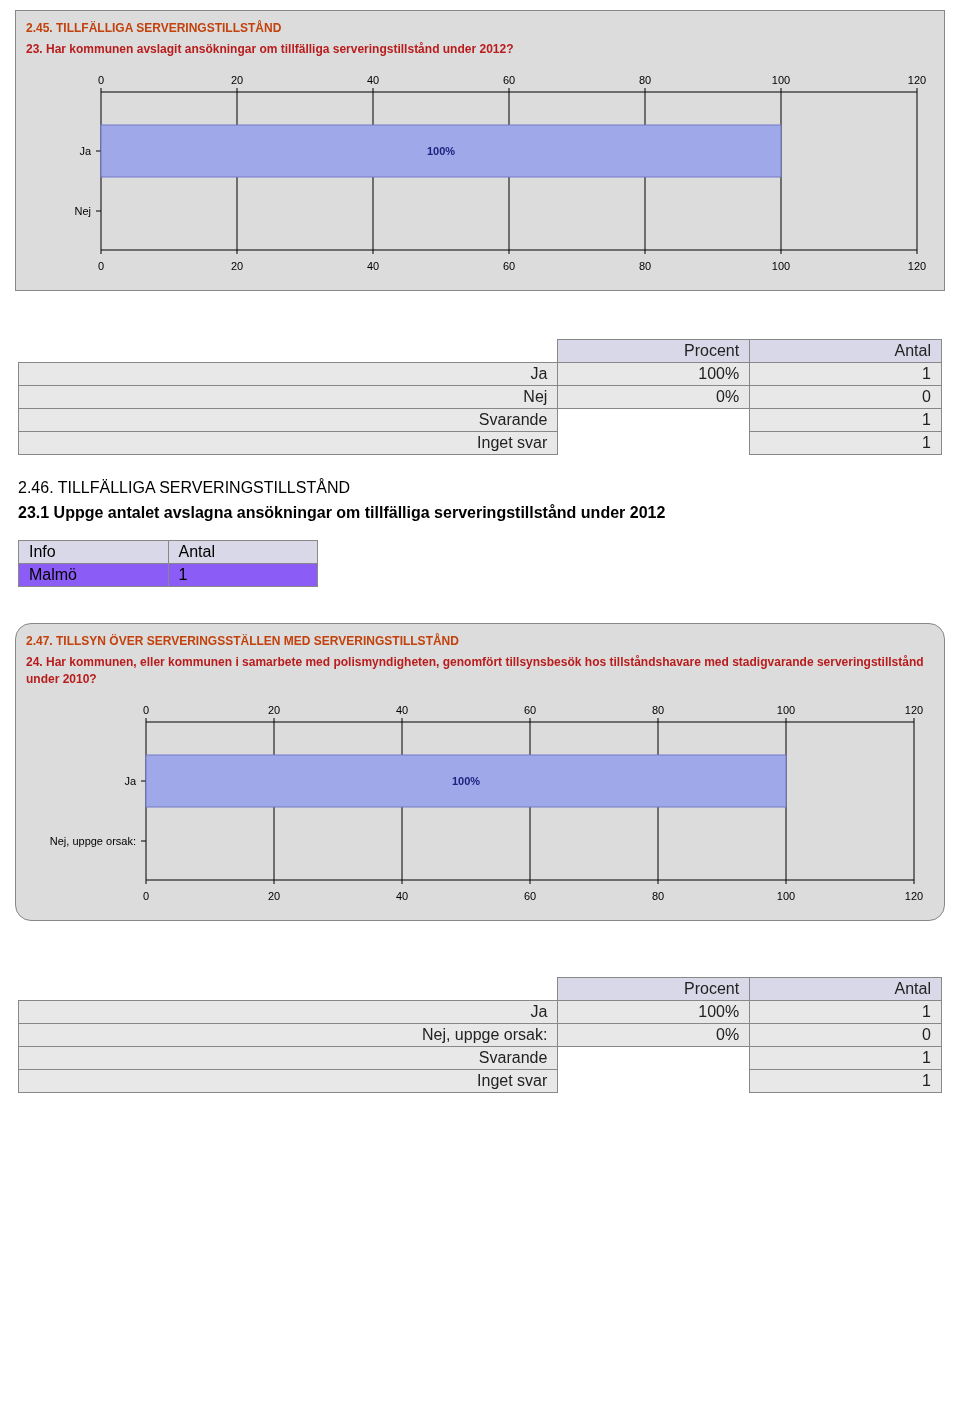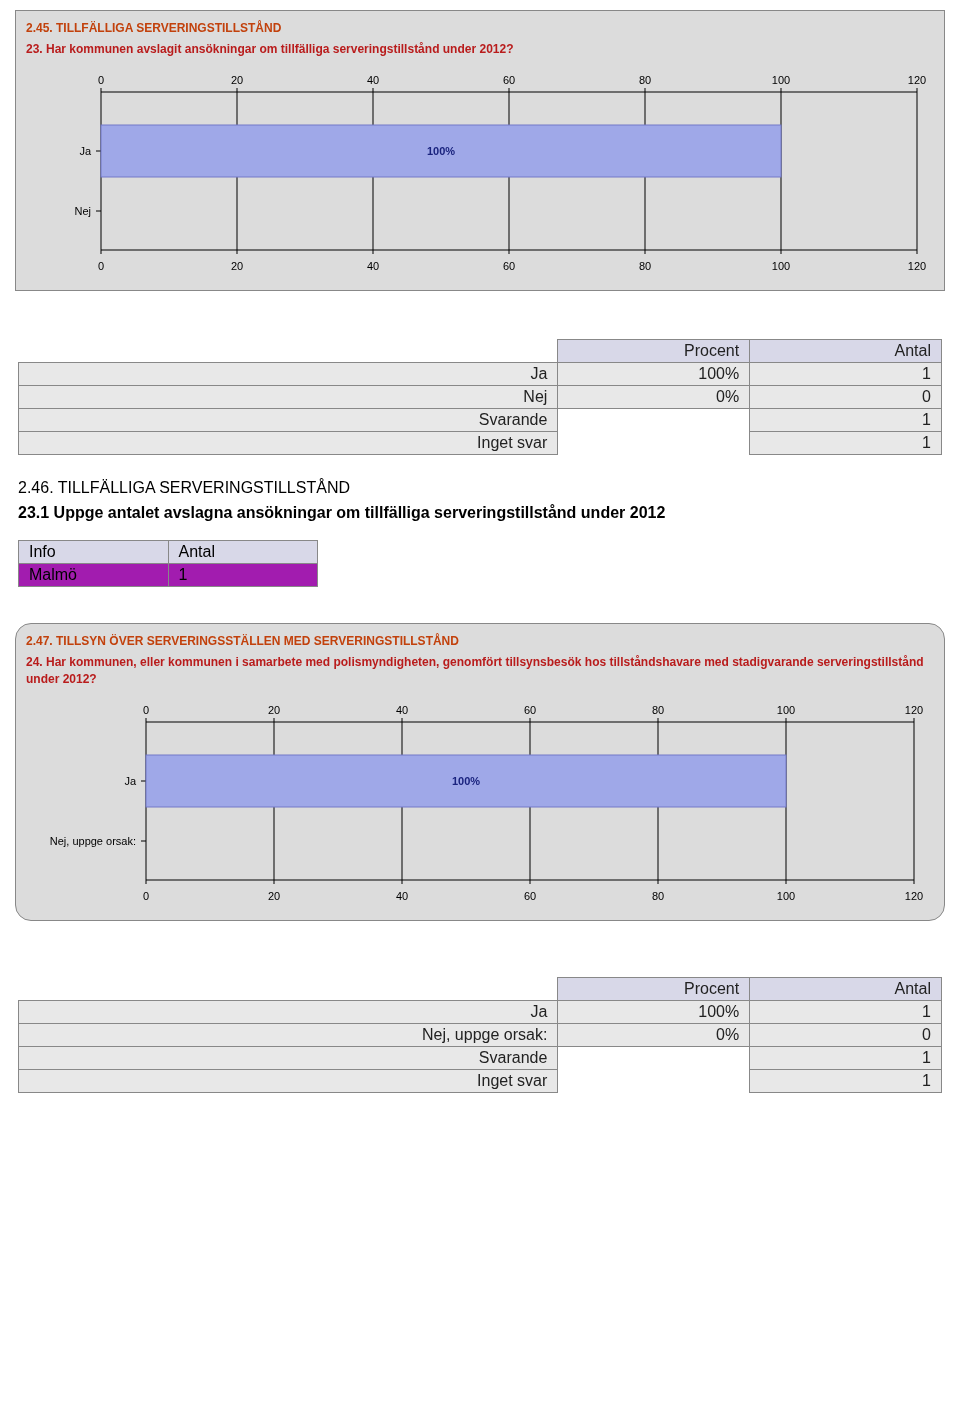--- a/index.html
+++ b/index.html
@@ -77,21 +77,21 @@
   }
   table.info {
     border-collapse: collapse;
     margin-top: 16px;
     margin-left: 18px;
     font-size: 16px;
   }
   table.info td {
     border: 1px solid #888;
     padding: 2px 10px;
-    background: #a21caf;
+    background: #8b5cf6;
   }
   table.info td.ihdr {
     background: #d8d8e8;
   }
 </style>
 </head>
 <body>
 
 <div class="chart-box">
   <div class="chart-title">2.45. TILLFÄLLIGA SERVERINGSTILLSTÅND</div>
@@ -197,21 +197,21 @@
   </tr>
   <tr>
     <td>Malmö</td>
     <td>1</td>
   </tr>
 </tbody>
   </table>
 
 <div class="chart-box" style="margin-top:36px;border-radius:16px;">
   <div class="chart-title">2.47. TILLSYN ÖVER SERVERINGSSTÄLLEN MED SERVERINGSTILLSTÅND</div>
-  <div class="chart-question">24. Har kommunen, eller kommunen i samarbete med polismyndigheten, genomfört tillsynsbesök hos tillståndshavare med stadigvarande serveringstillstånd under 2012?</div>
+  <div class="chart-question">24. Har kommunen, eller kommunen i samarbete med polismyndigheten, genomfört tillsynsbesök hos tillståndshavare med stadigvarande serveringstillstånd under 2010?</div>
   <div class="chart-area">
     <svg width="908" height="210">
       <g>
         <text class="axis-text" x="120" y="14" text-anchor="middle">0</text>
         <text class="axis-text" x="248" y="14" text-anchor="middle">20</text>
         <text class="axis-text" x="376" y="14" text-anchor="middle">40</text>
         <text class="axis-text" x="504" y="14" text-anchor="middle">60</text>
         <text class="axis-text" x="632" y="14" text-anchor="middle">80</text>
         <text class="axis-text" x="760" y="14" text-anchor="middle">100</text>
         <text class="axis-text" x="888" y="14" text-anchor="middle">120</text>

